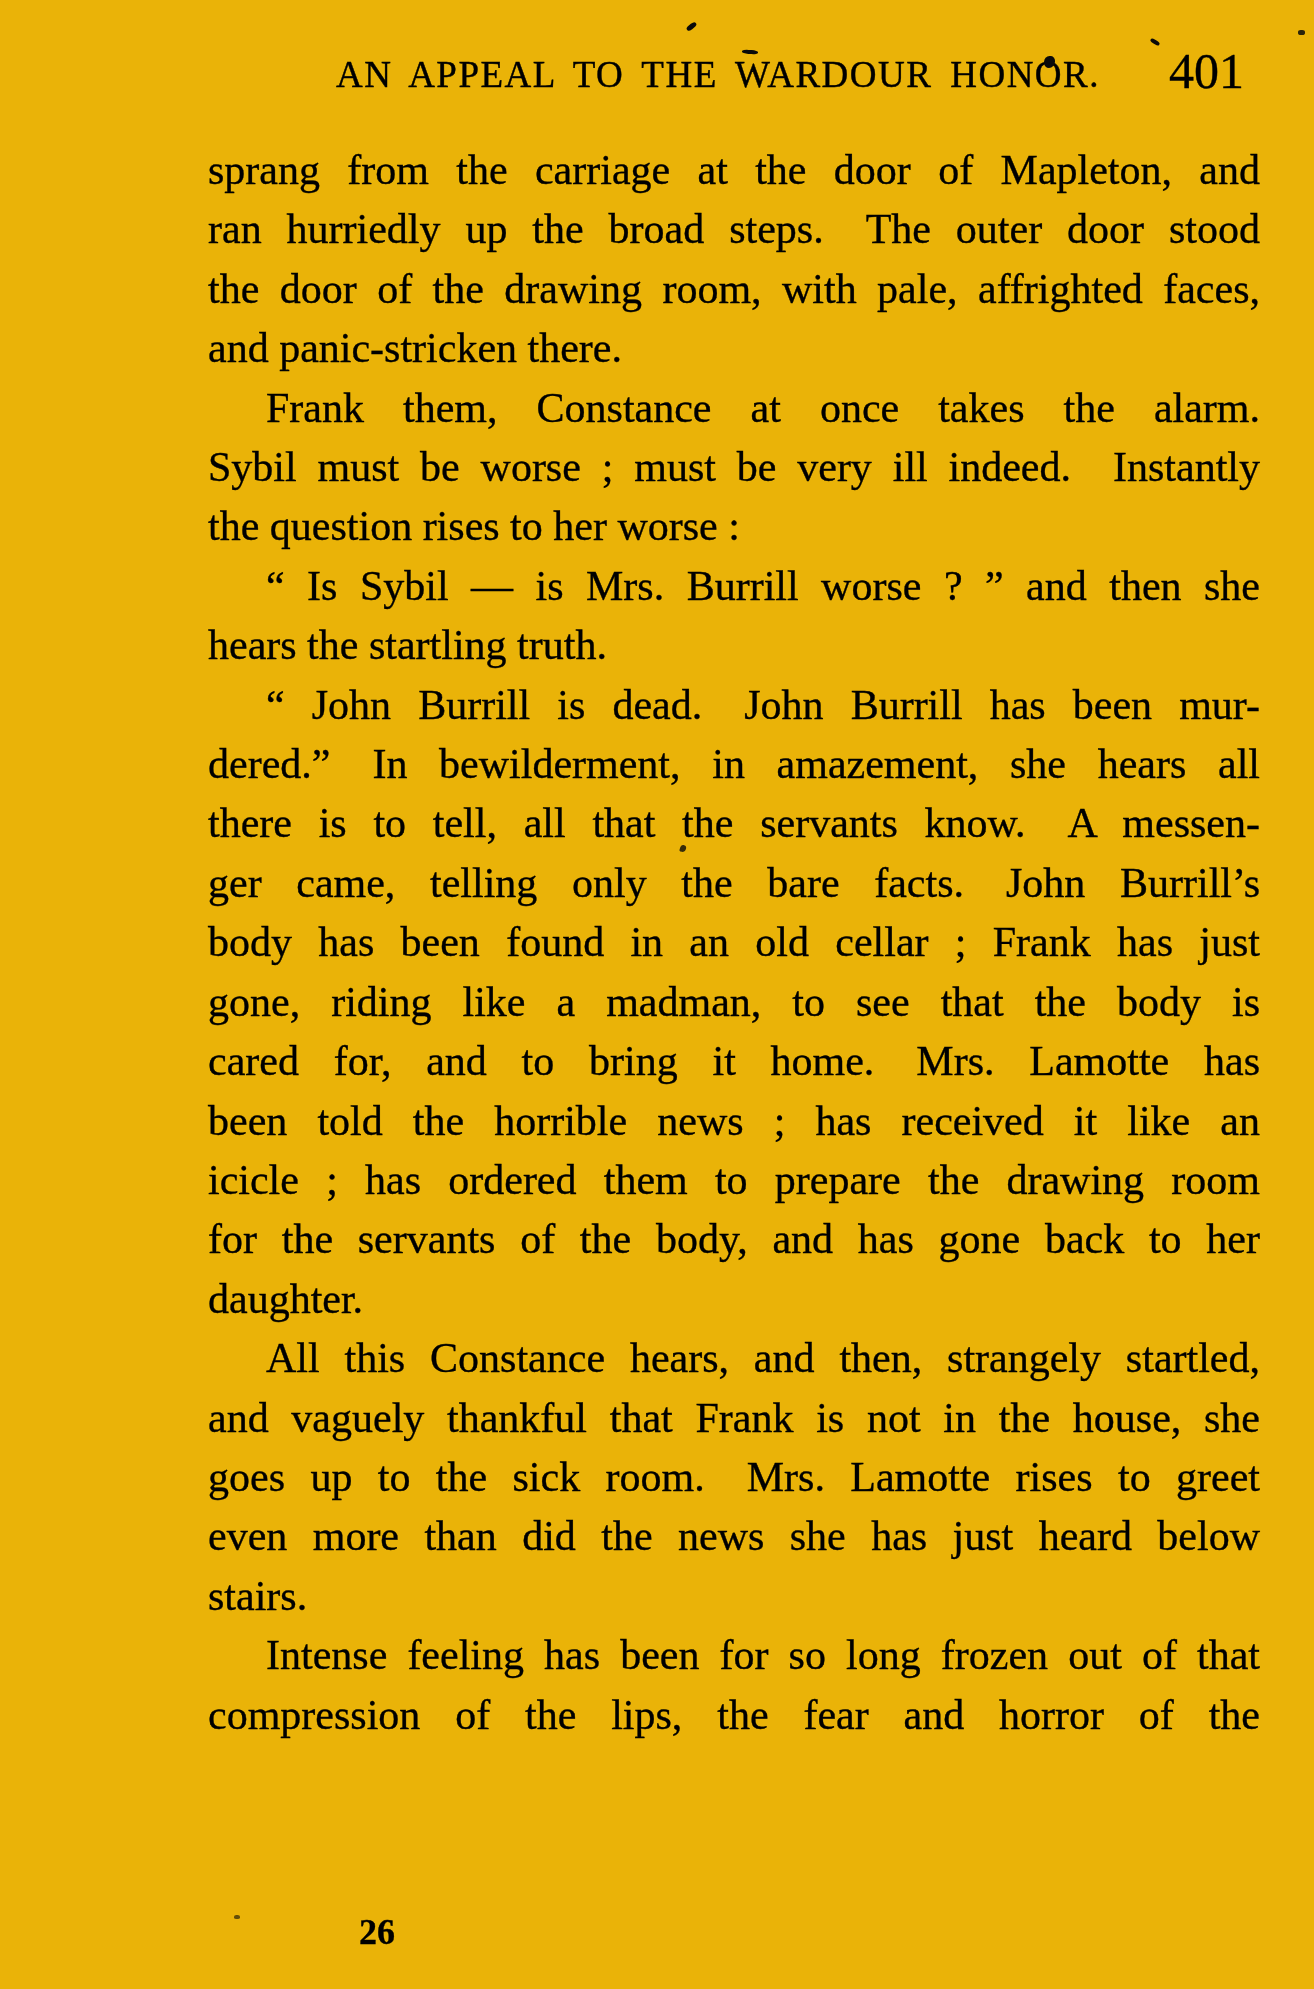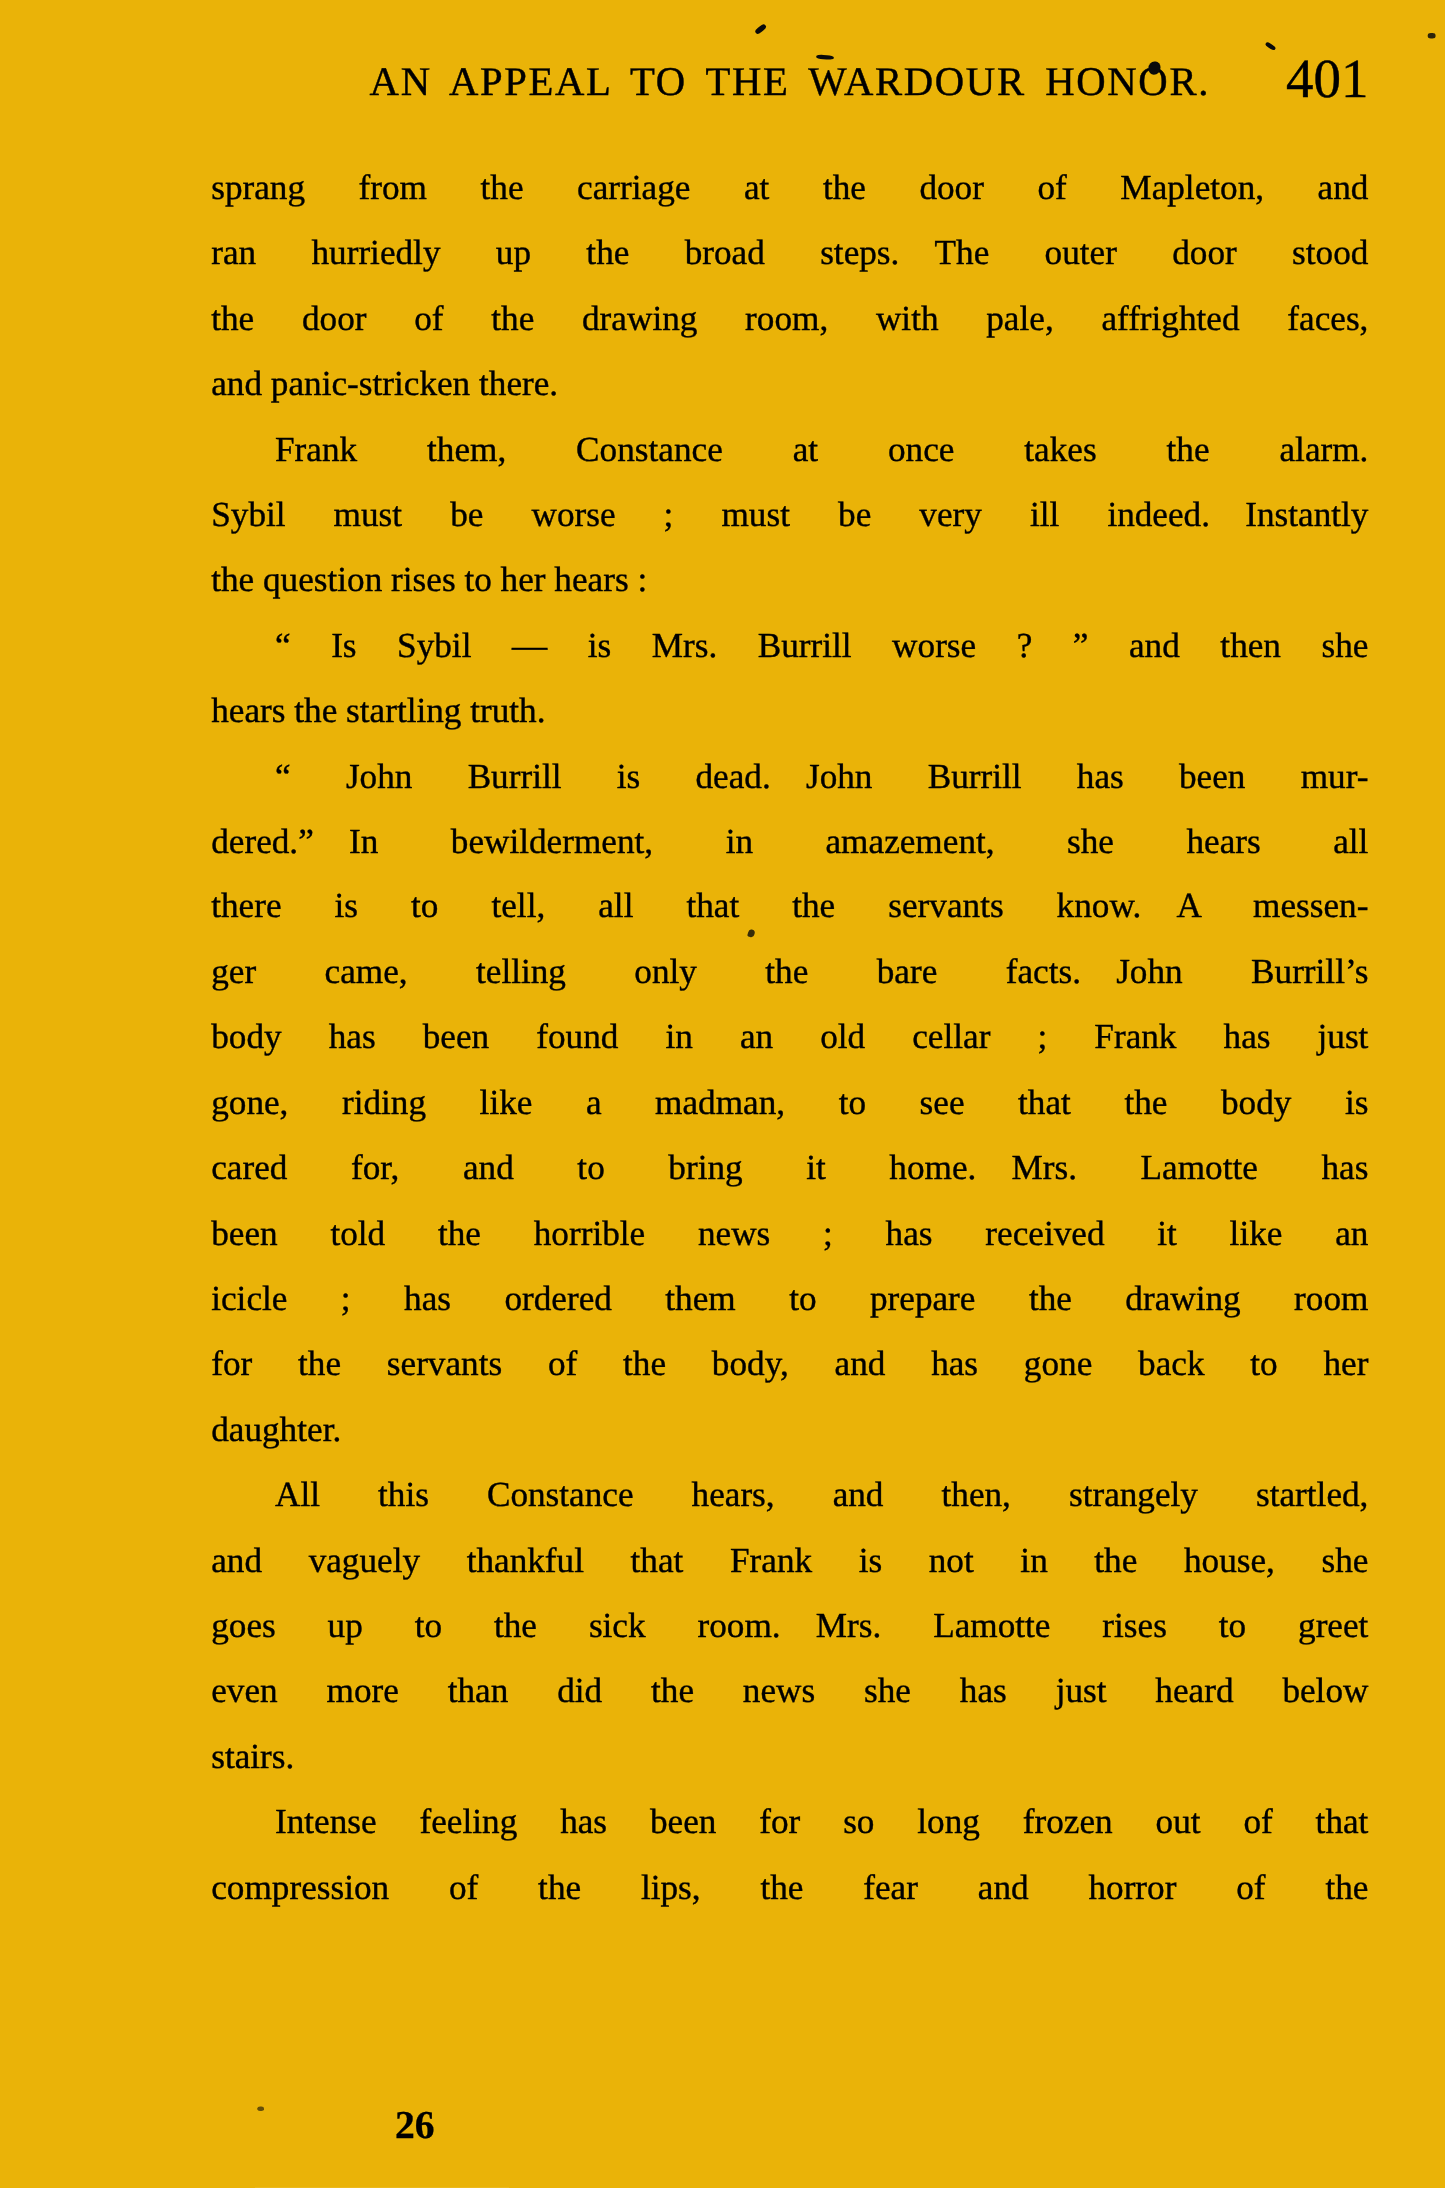--- a/index.html
+++ b/index.html
@@ -24,23 +24,23 @@
   }
   .page-number{
     position:absolute;
     top:42px;right:70px;
     font-size:50px;
     -webkit-text-stroke:0.4px #000;
   }
   
   .body-text{
     position:absolute;
-    left:192px;top:141px;
+    left:208px;top:141px;
     width:1052px;
-    font-size:32px;
+    font-size:42px;
     line-height:59.4px;
     -webkit-text-stroke:0.35px #000;
   }
   .para{margin:0;}
   .line{
     white-space:pre-wrap;
     text-align:justify;
     text-align-last:justify;
   }
   .line.flush{ text-align-last:left; }
@@ -76,21 +76,21 @@
   <div class="body-text" id="body-text">
       <div class="para">
         <div class="line">sprang from the carriage at the door of Mapleton, and</div>
         <div class="line">ran hurriedly up the broad steps. The outer door stood</div>
         <div class="line">the door of the drawing room, with pale, affrighted faces,</div>
         <div class="line flush">and panic-stricken there.</div>
       </div>
       <div class="para">
         <div class="line indent">Frank them, Constance at once takes the alarm.</div>
         <div class="line">Sybil must be worse ; must be very ill indeed. Instantly</div>
-        <div class="line flush">the question rises to her hears :</div>
+        <div class="line flush">the question rises to her worse :</div>
       </div>
       <div class="para">
         <div class="line indent">“ Is Sybil — is Mrs. Burrill worse ? ” and then she</div>
         <div class="line flush">hears the startling truth.</div>
       </div>
       <div class="para">
         <div class="line indent">“ John Burrill is dead. John Burrill has been mur-</div>
         <div class="line">dered.” In bewilderment, in amazement, she hears all</div>
         <div class="line">there is to tell, all that the servants know. A messen-</div>
         <div class="line">ger came, telling only the bare facts. John Burrill’s</div>

